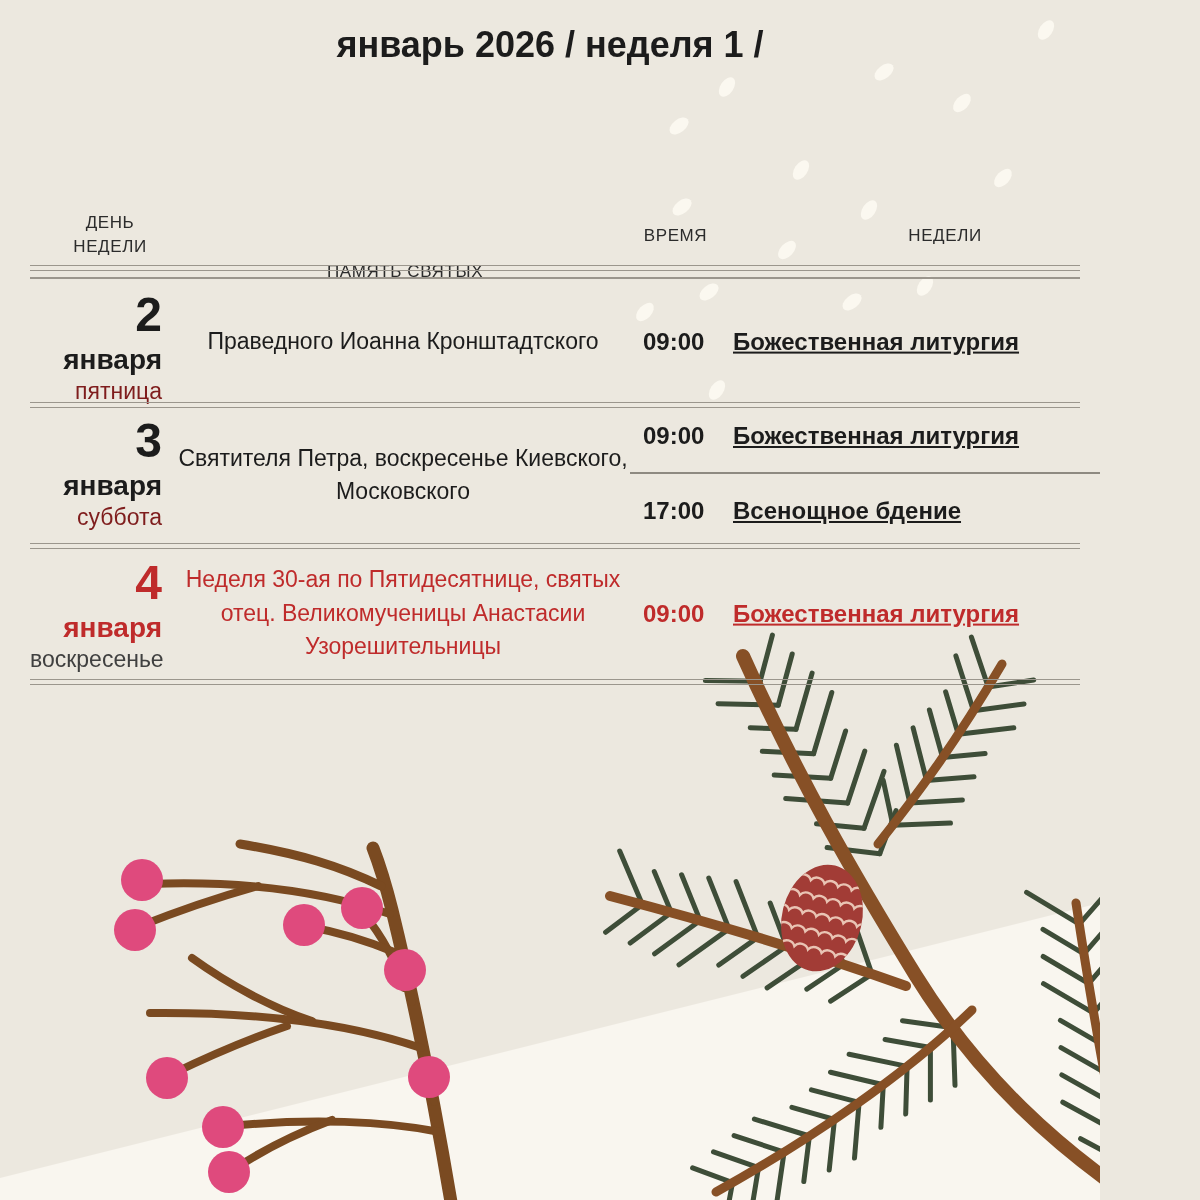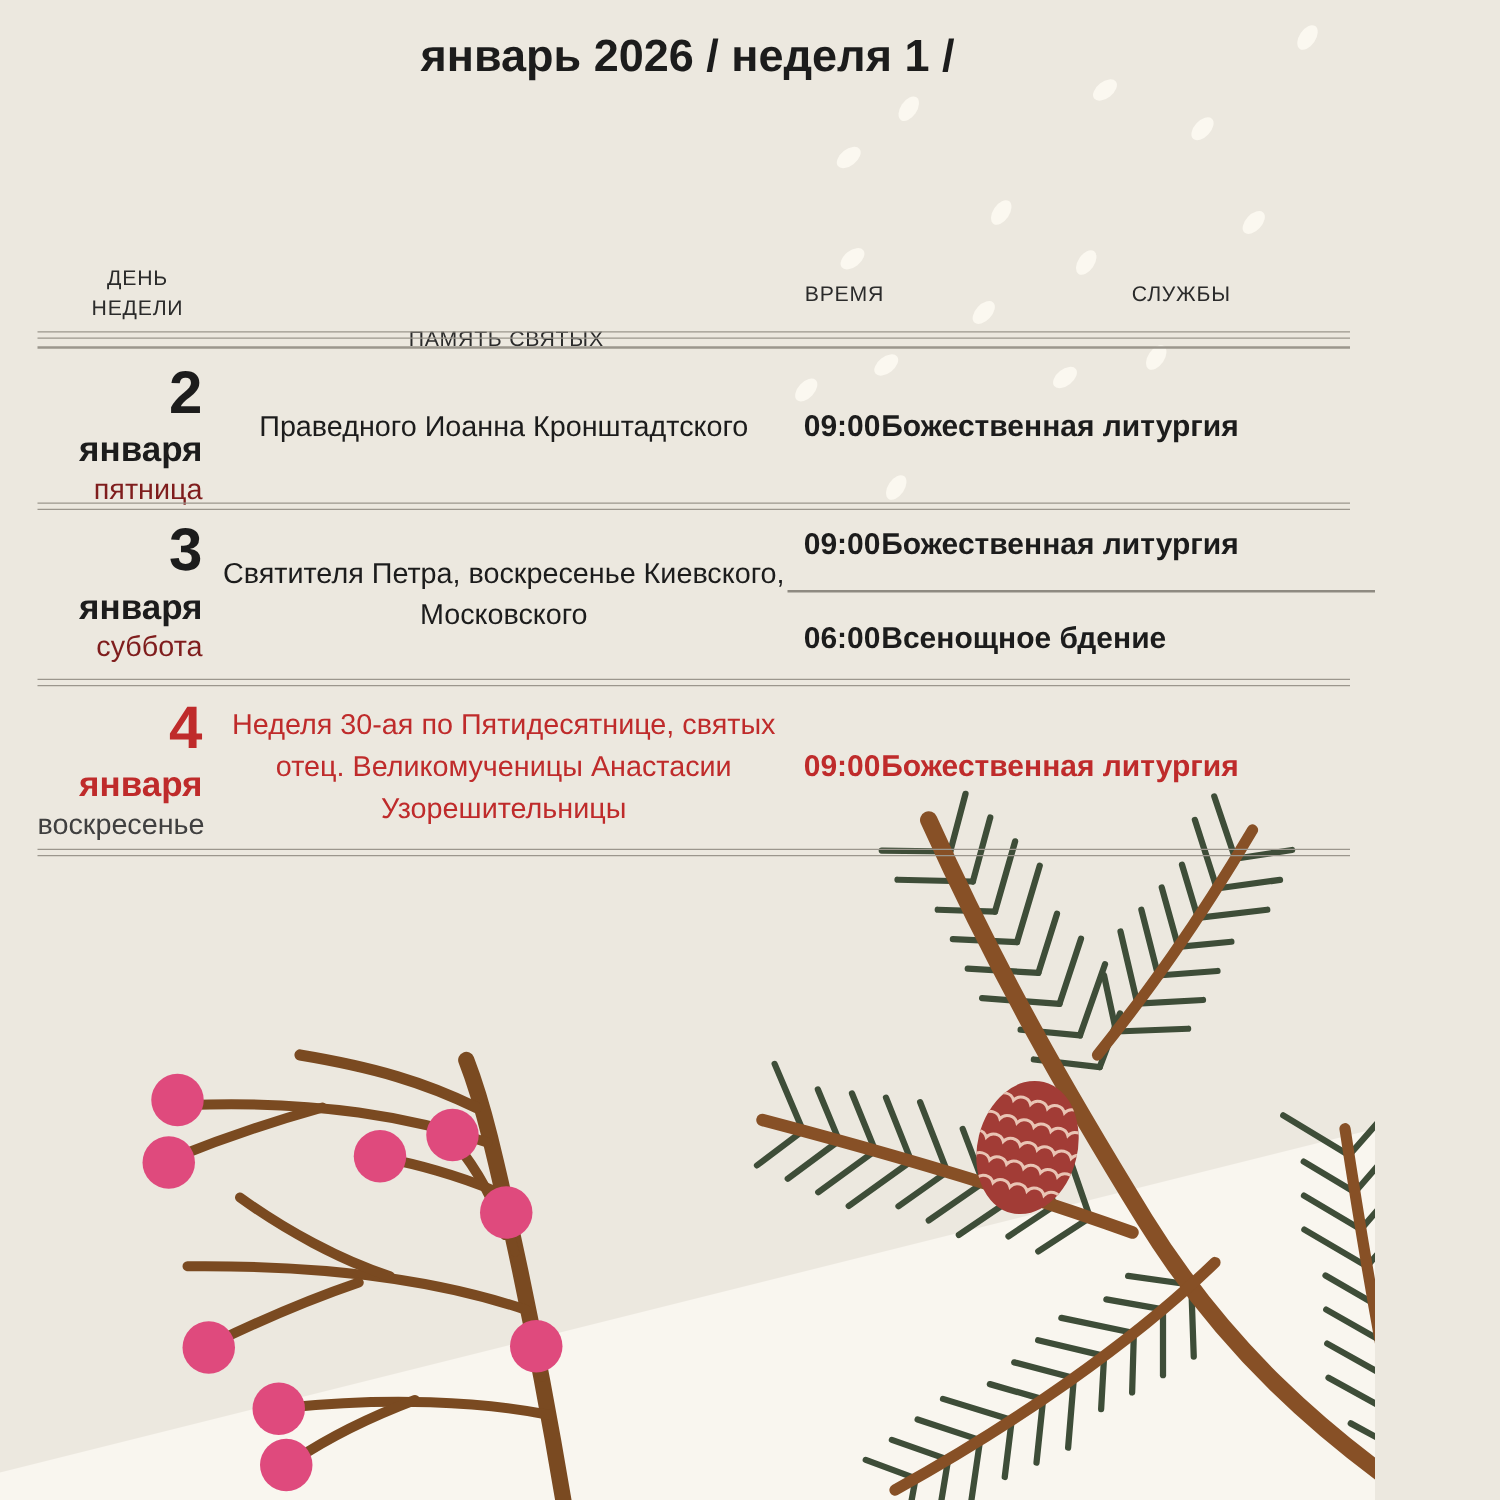--- a/index.html
+++ b/index.html
@@ -34,21 +34,21 @@
   .day-weekday{font-size:23px;line-height:1.3;color:#7f1d1d;}
   .row-red .day-weekday{color:#404040;text-align:right;}
   .cell-memory{
     position:absolute;left:178px;width:450px;height:100%;
     display:flex;align-items:center;justify-content:center;
     text-align:center;font-weight:normal;font-size:23px;line-height:1.45;
   }
   .svc{position:absolute;left:643px;white-space:nowrap;font-weight:bold;font-size:24px;line-height:1.2;}
   .svc-mid{top:50%;transform:translateY(-50%);}
   .svc-time{display:inline-block;min-width:62px;}
-  .svc-name{}
+  .svc-name{margin-left:28px;text-decoration:underline;}
   .svc-div{position:absolute;left:630px;right:20px;top:65px;height:1.6px;background:#8e8a81;}
 </style>
 </head>
 <body>
 
 <div class="page">
 
   <svg id="deco" width="1200" height="1200" viewBox="0 0 1200 1200">
     <polygon points="0,1178 1200,878 1200,1200 0,1200" fill="#f9f6ef"></polygon>
     <g id="snow">
@@ -207,21 +207,21 @@
         </g>
       </g>
     </g>
   </svg>
 
   <div class="title">январь 2026 / неделя 1 /</div>
 
   <div class="th th-day">ДЕНЬ НЕДЕЛИ</div>
   <div class="th th-memory">ПАМЯТЬ СВЯТЫХ</div>
   <div class="th th-time">ВРЕМЯ</div>
-  <div class="th th-services">СЛУЖБЫ</div>
+  <div class="th th-services">НЕДЕЛИ</div>
   <div class="rule-double" style="top:265px;"></div>
   <div class="rule-single" style="top:277px;"></div>
 
   <div class="row" style="top:281px;height:122px;">
     <div class="cell-day">
       <div class="day-num">2</div>
       <div class="day-month">января</div>
       <div class="day-weekday">пятница</div>
     </div>
     <div class="cell-memory">
@@ -240,21 +240,21 @@
       <div class="day-weekday">суббота</div>
     </div>
     <div class="cell-memory">
       <div>Святителя Петра, воскресенье Киевского, Московского</div>
     </div>
     <div class="svc" style="top:15px;">
       <span class="svc-time">09:00</span><span class="svc-name">Божественная литургия</span>
     </div>
     <div class="svc-div"></div>
     <div class="svc" style="top:90px;">
-      <span class="svc-time">06:00</span><span class="svc-name">Всенощное бдение</span>
+      <span class="svc-time">17:00</span><span class="svc-name">Всенощное бдение</span>
     </div>
   </div>
   <div class="rule-double" style="top:543px;"></div>
 
   <div class="row row-red" style="top:549px;height:129px;">
     <div class="cell-day">
       <div class="day-num">4</div>
       <div class="day-month">января</div>
       <div class="day-weekday">воскресенье</div>
     </div>

